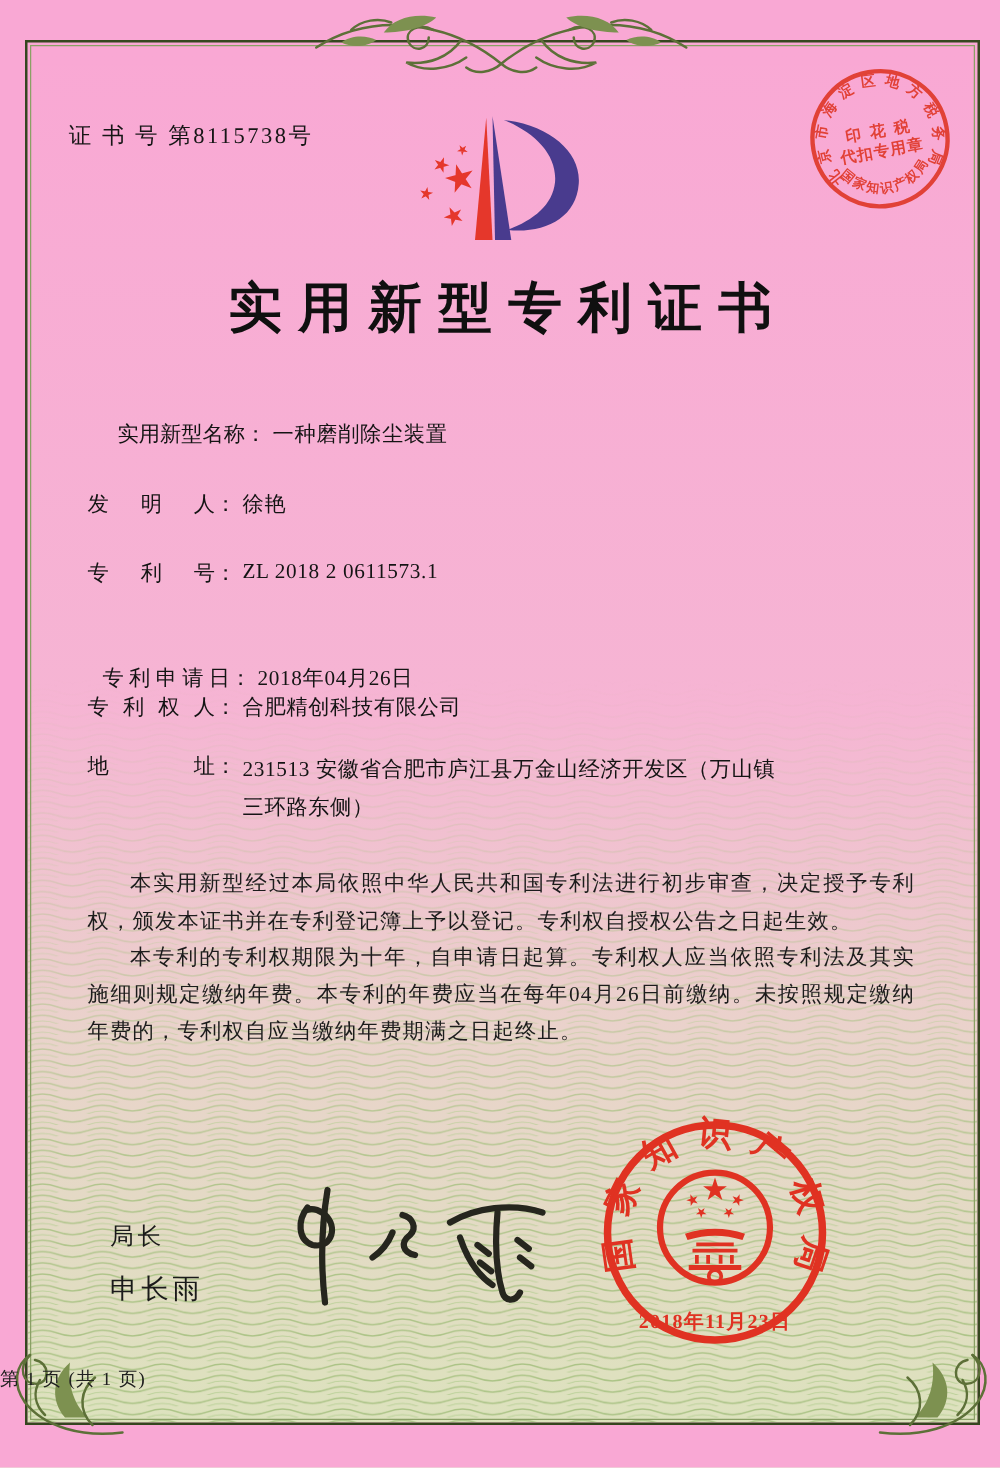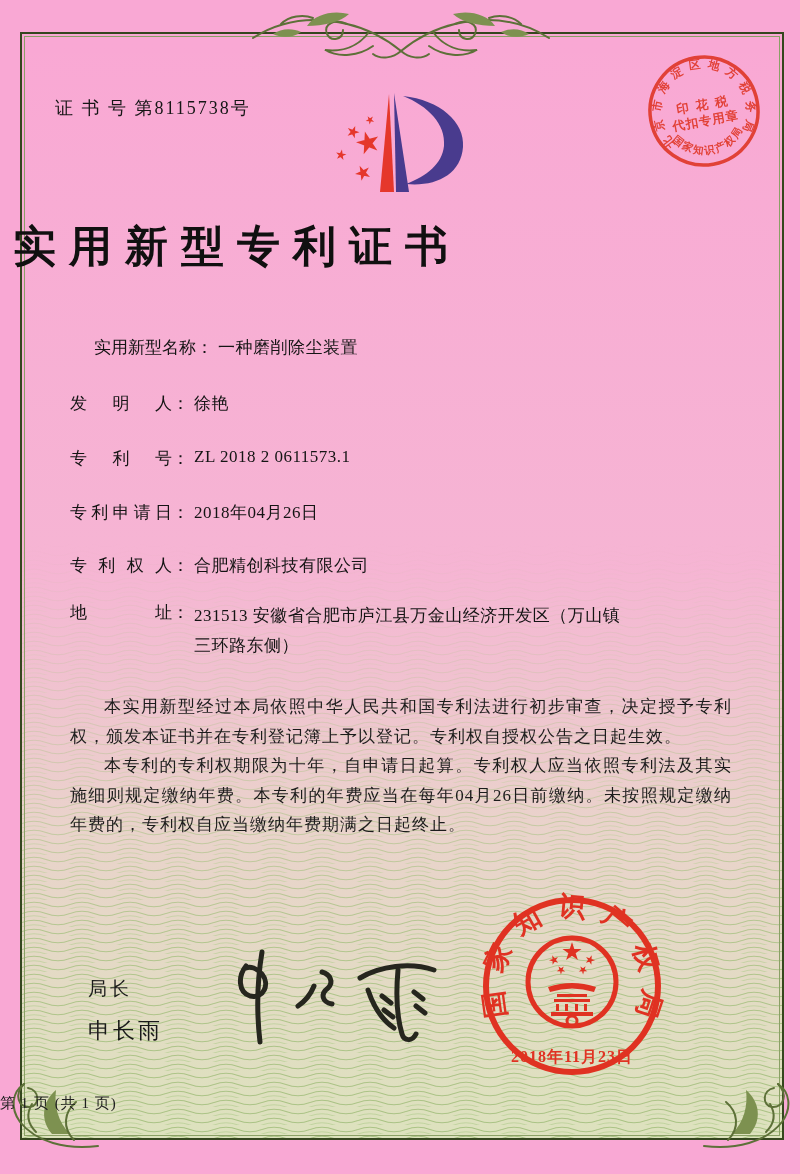--- a/index.html
+++ b/index.html
@@ -22,21 +22,21 @@
     position:absolute;inset:0;width:100%;height:100%;
     -webkit-mask-image:linear-gradient(180deg,transparent 0%,transparent 46%,rgba(0,0,0,.40) 66%,rgba(0,0,0,.85) 82%,#000 100%);
     mask-image:linear-gradient(180deg,transparent 0%,transparent 46%,rgba(0,0,0,.40) 66%,rgba(0,0,0,.85) 82%,#000 100%);
   }
   
   .ornament{position:absolute;pointer-events:none;}
   .ornament path{stroke:#5d7038;stroke-width:2;fill:none;stroke-linecap:round;}
   .ornament path.leaf{fill:#7d9150;stroke:none;}
   
   .cert-no{position:absolute;left:55px;top:96px;font-size:18px;letter-spacing:2px;color:#161616;}
-  .title{position:absolute;left:0;right:0;top:218px;text-align:left;
+  .title{position:absolute;left:0;right:0;top:218px;text-align:center;
          font-size:43px;font-weight:bold;letter-spacing:13px;padding-left:13px;color:#101010;}
   .field-row{position:absolute;left:70px;font-size:17px;color:#141414;white-space:nowrap;}
   .f-label{display:inline-block;width:102px;text-align:justify;text-align-last:justify;vertical-align:top;}
   .f-colon{display:inline-block;vertical-align:top;margin-right:5px;}
   .f-value{display:inline-block;vertical-align:top;letter-spacing:0.5px;}
   .f-value.wrap{white-space:normal;width:428px;line-height:30px;}
   .grant-no{position:absolute;left:455px;top:655px;font-size:17px;white-space:nowrap;color:#141414;}
   .grant-no .f-label{width:88px;}
   .body-text{position:absolute;left:70px;right:68px;top:692px;font-size:17px;line-height:29.5px;
              text-align:justify;letter-spacing:1px;color:#1c1c1c;}
@@ -118,21 +118,21 @@
 
   <div class="field-row" style="top:336px;margin-left:24px;">
     <span class="f-label">实用新型名称</span><span class="f-colon">：</span><span class="f-value">一种磨削除尘装置</span>
   </div>
   <div class="field-row" style="top:392px;">
     <span class="f-label">发明人</span><span class="f-colon">：</span><span class="f-value">徐艳</span>
   </div>
   <div class="field-row" style="top:447px;">
     <span class="f-label">专利号</span><span class="f-colon">：</span><span class="f-value">ZL 2018 2 0611573.1</span>
   </div>
-  <div class="field-row" style="top:501px;">
+  <div class="field-row" style="top:531px;margin-left:12px;">
     <span class="f-label">专利申请日</span><span class="f-colon">：</span><span class="f-value">2018年04月26日</span>
   </div>
   <div class="field-row" style="top:554px;">
     <span class="f-label">专利权人</span><span class="f-colon">：</span><span class="f-value">合肥精创科技有限公司</span>
   </div>
   <div class="field-row" style="top:601px;">
     <span class="f-label">地址</span><span class="f-colon">：</span><span class="f-value wrap">231513 安徽省合肥市庐江县万金山经济开发区（万山镇三环路东侧）</span>
   </div>
 
   <div class="body-text">

